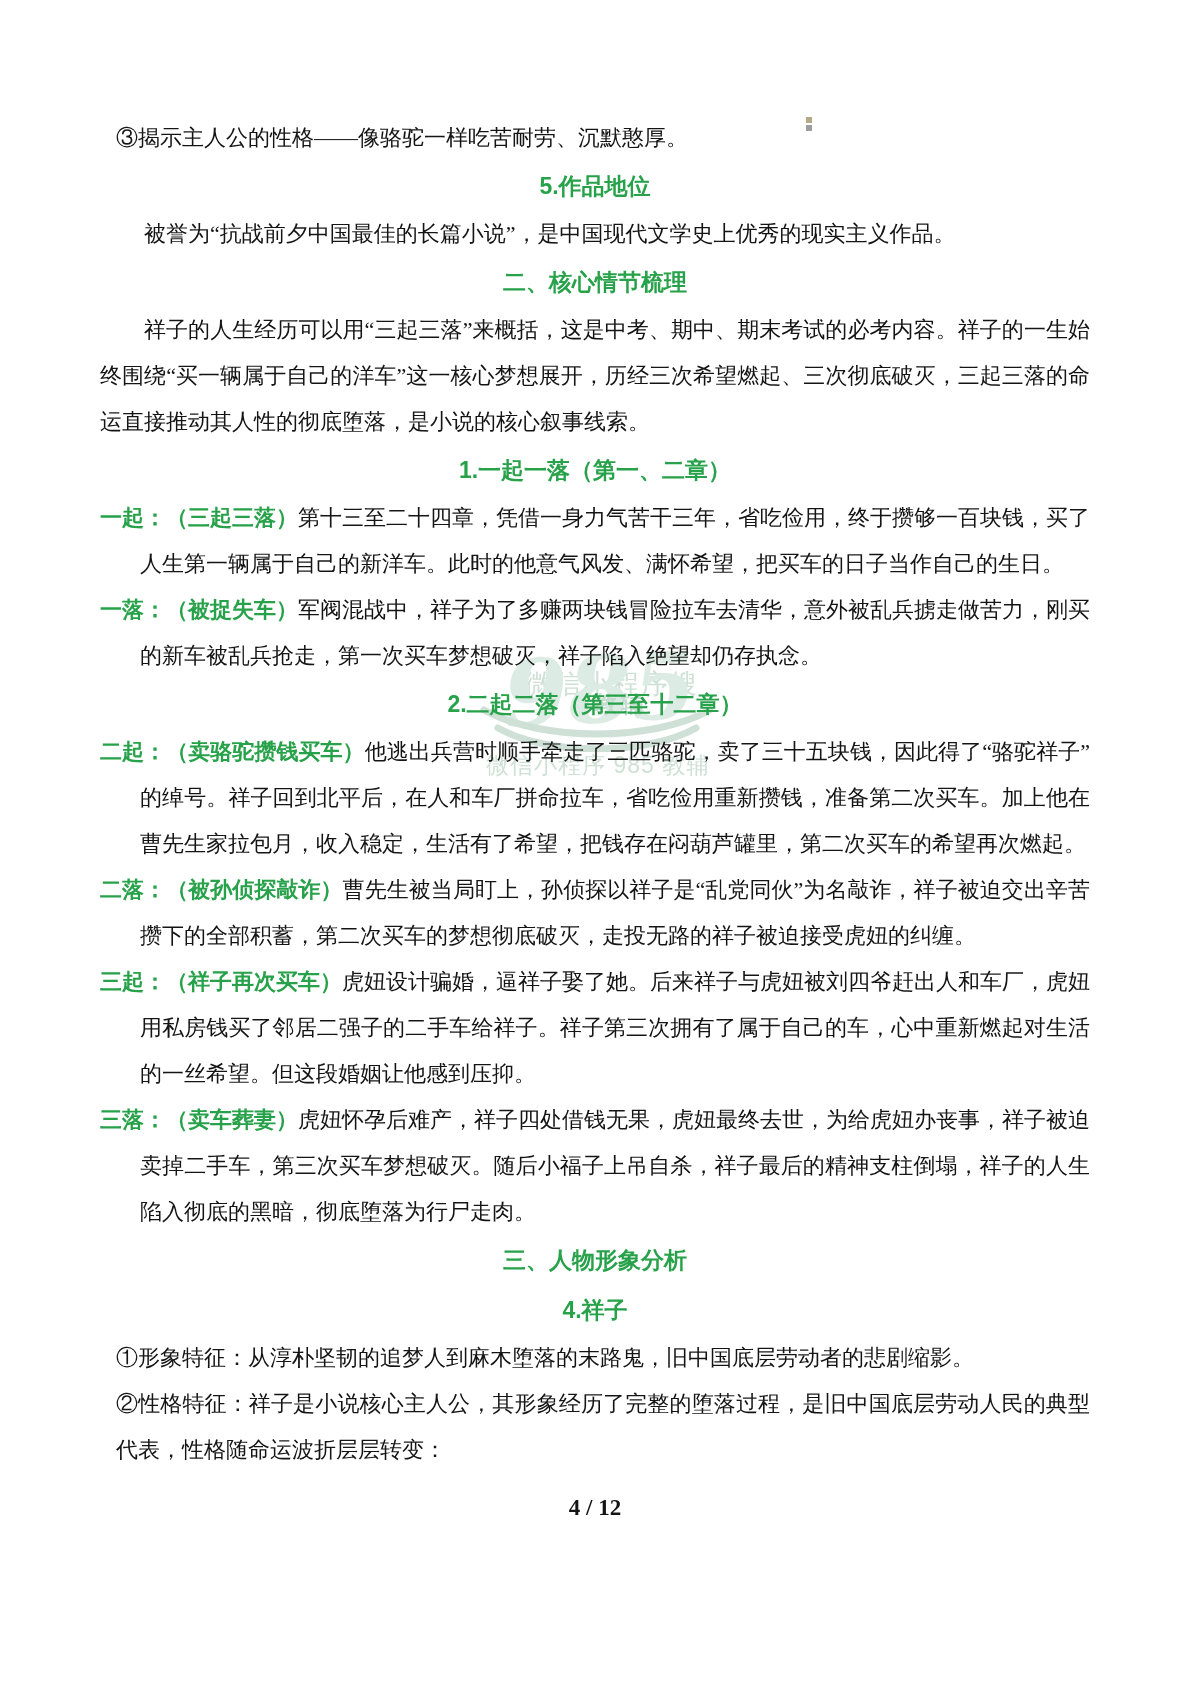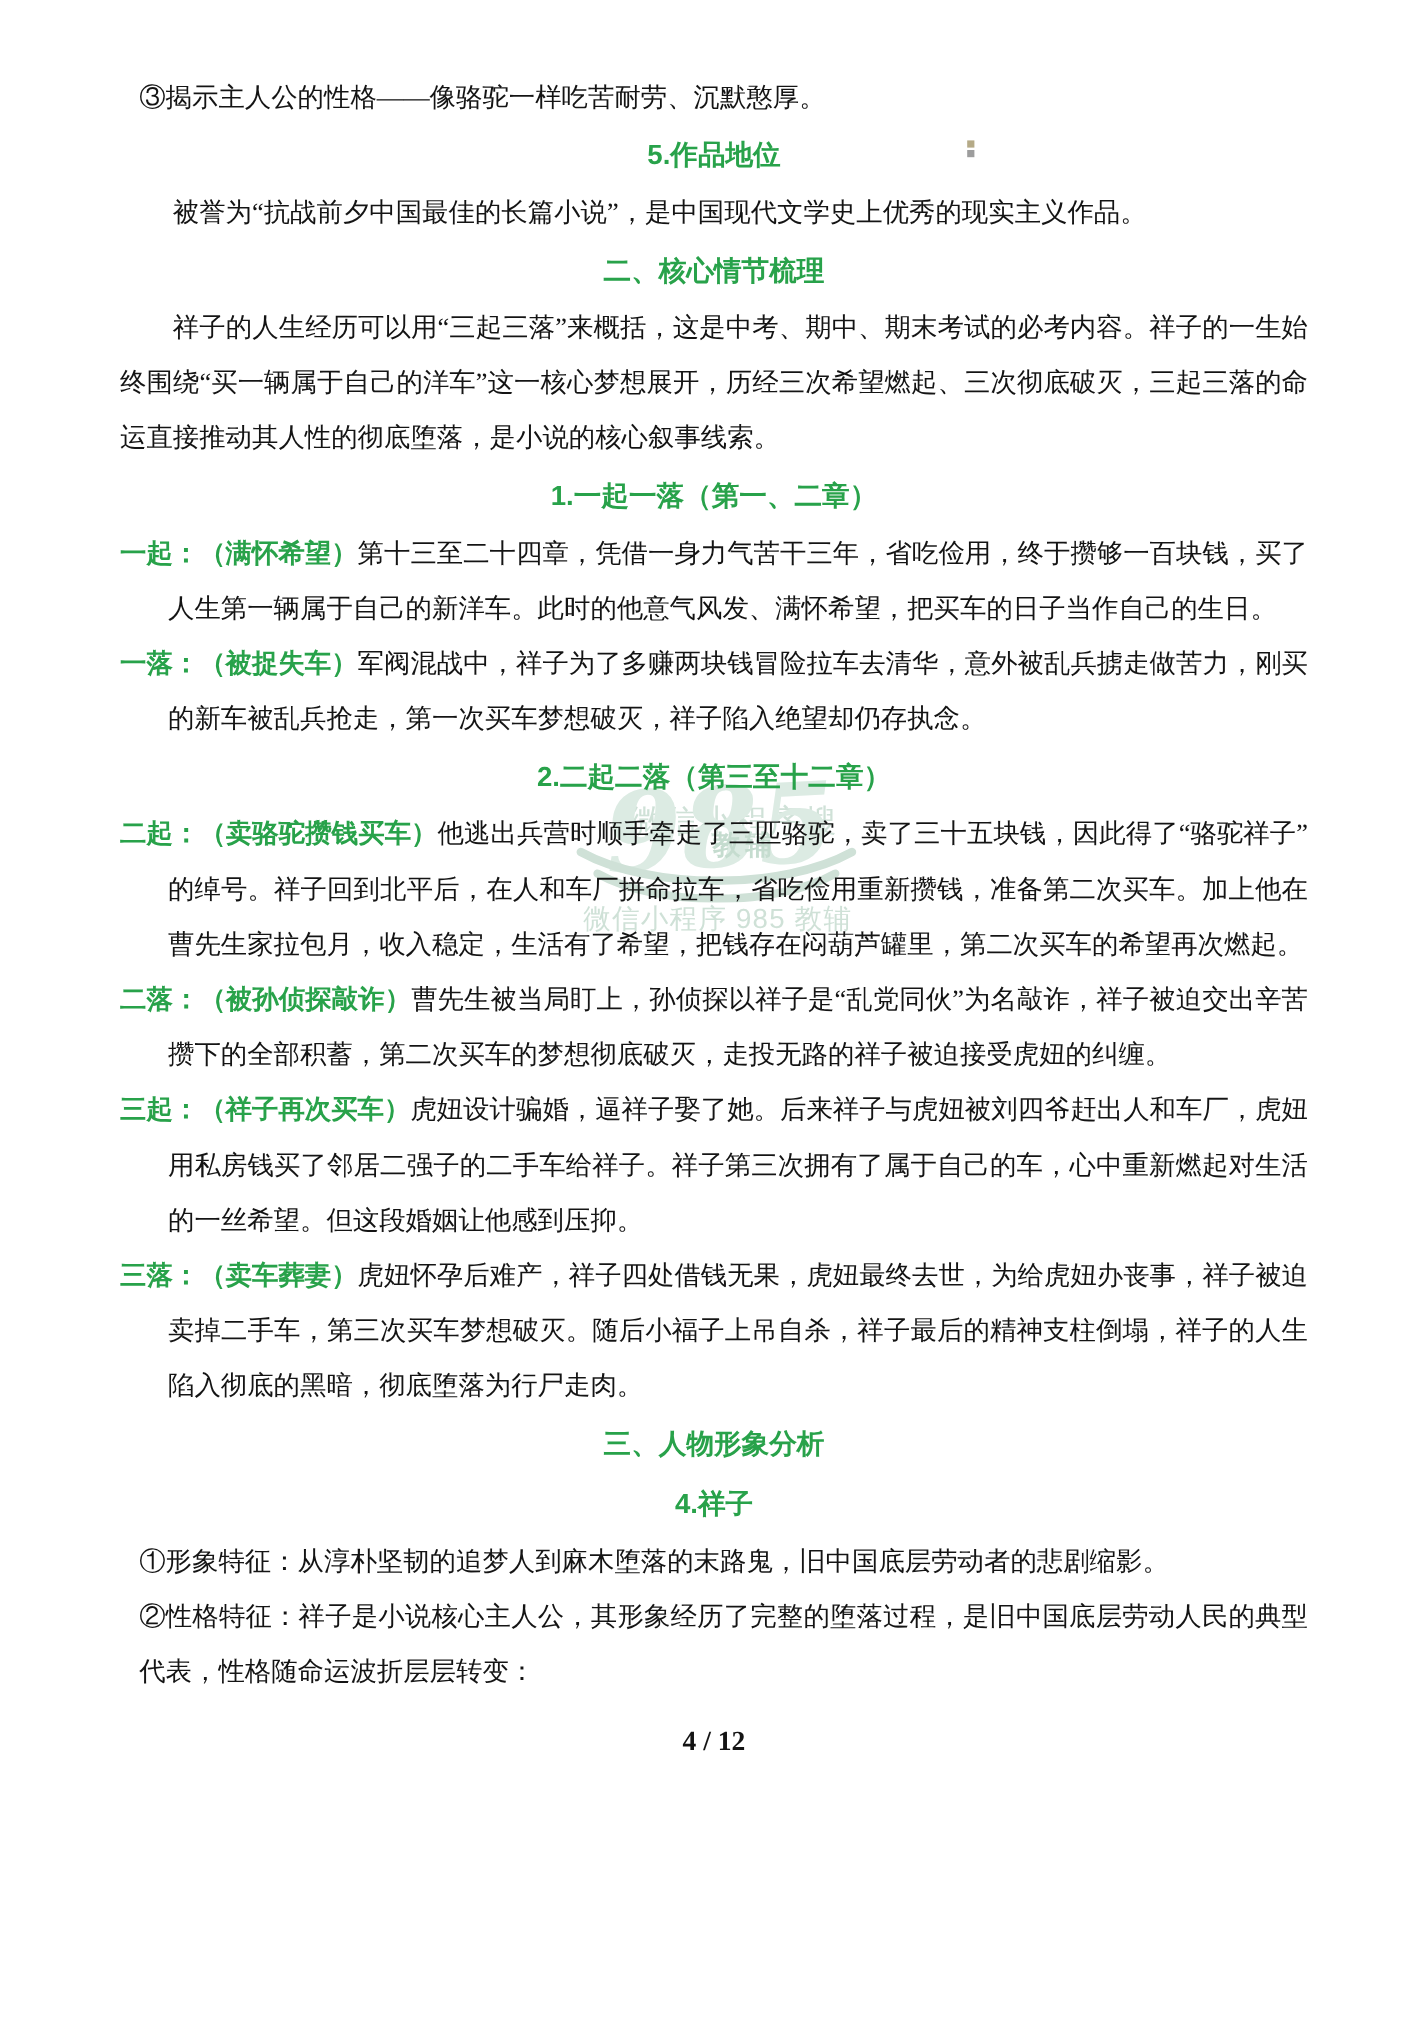--- a/index.html
+++ b/index.html
@@ -13,21 +13,21 @@
   .page{
     position:relative;
     width:1190px;height:1683px;
     background:#ffffff;
     overflow:hidden;
     font-family:"Liberation Serif","DejaVu Serif",serif;
     color:var(--body-color);
   }
   .content{
     position:relative;z-index:1;
-    padding:58px 100px 0 100px;
+    padding:115px 100px 0 100px;
     font-size:22px;line-height:46px;
     text-align:justify;
   }
   .para{text-indent:2em;}
   .numbered{padding-left:16px;}
   .h1,.h2{
     font-family:"Liberation Sans","DejaVu Sans",sans-serif;
     font-weight:bold;
     color:var(--heading-color);
     font-size:23px;line-height:50px;
@@ -90,21 +90,21 @@
     <div class="wm-bottom">微信小程序 985 教辅</div>
   </div>
 
   <div class="content">
     <p class="numbered">③揭示主人公的性格——像骆驼一样吃苦耐劳、沉默憨厚。</p>
     <p class="h2">5.作品地位</p>
     <p class="para">被誉为“抗战前夕中国最佳的长篇小说”，是中国现代文学史上优秀的现实主义作品。</p>
     <p class="h1">二、核心情节梳理</p>
     <p class="para">祥子的人生经历可以用“三起三落”来概括，这是中考、期中、期末考试的必考内容。祥子的一生始终围绕“买一辆属于自己的洋车”这一核心梦想展开，历经三次希望燃起、三次彻底破灭，三起三落的命运直接推动其人性的彻底堕落，是小说的核心叙事线索。</p>
     <p class="h2">1.一起一落（第一、二章）</p>
-    <p class="entry"><span class="entry-label">一起：（满怀希望）</span><span class="entry-text">第十三至二十四章，凭借一身力气苦干三年，省吃俭用，终于攒够一百块钱，买了人生第一辆属于自己的新洋车。此时的他意气风发、满怀希望，把买车的日子当作自己的生日。</span></p>
+    <p class="entry"><span class="entry-label">一起：（三起三落）</span><span class="entry-text">第十三至二十四章，凭借一身力气苦干三年，省吃俭用，终于攒够一百块钱，买了人生第一辆属于自己的新洋车。此时的他意气风发、满怀希望，把买车的日子当作自己的生日。</span></p>
     <p class="entry"><span class="entry-label">一落：（被捉失车）</span><span class="entry-text">军阀混战中，祥子为了多赚两块钱冒险拉车去清华，意外被乱兵掳走做苦力，刚买的新车被乱兵抢走，第一次买车梦想破灭，祥子陷入绝望却仍存执念。</span></p>
     <p class="h2">2.二起二落（第三至十二章）</p>
     <p class="entry"><span class="entry-label">二起：（卖骆驼攒钱买车）</span><span class="entry-text">他逃出兵营时顺手牵走了三匹骆驼，卖了三十五块钱，因此得了“骆驼祥子”的绰号。祥子回到北平后，在人和车厂拼命拉车，省吃俭用重新攒钱，准备第二次买车。加上他在曹先生家拉包月，收入稳定，生活有了希望，把钱存在闷葫芦罐里，第二次买车的希望再次燃起。</span></p>
     <p class="entry"><span class="entry-label">二落：（被孙侦探敲诈）</span><span class="entry-text">曹先生被当局盯上，孙侦探以祥子是“乱党同伙”为名敲诈，祥子被迫交出辛苦攒下的全部积蓄，第二次买车的梦想彻底破灭，走投无路的祥子被迫接受虎妞的纠缠。</span></p>
     <p class="entry"><span class="entry-label">三起：（祥子再次买车）</span><span class="entry-text">虎妞设计骗婚，逼祥子娶了她。后来祥子与虎妞被刘四爷赶出人和车厂，虎妞用私房钱买了邻居二强子的二手车给祥子。祥子第三次拥有了属于自己的车，心中重新燃起对生活的一丝希望。但这段婚姻让他感到压抑。</span></p>
     <p class="entry"><span class="entry-label">三落：（卖车葬妻）</span><span class="entry-text">虎妞怀孕后难产，祥子四处借钱无果，虎妞最终去世，为给虎妞办丧事，祥子被迫卖掉二手车，第三次买车梦想破灭。随后小福子上吊自杀，祥子最后的精神支柱倒塌，祥子的人生陷入彻底的黑暗，彻底堕落为行尸走肉。</span></p>
     <p class="h1">三、人物形象分析</p>
     <p class="h2">4.祥子</p>
     <p class="numbered">①形象特征：从淳朴坚韧的追梦人到麻木堕落的末路鬼，旧中国底层劳动者的悲剧缩影。</p>
     <p class="numbered">②性格特征：祥子是小说核心主人公，其形象经历了完整的堕落过程，是旧中国底层劳动人民的典型代表，性格随命运波折层层转变：</p>

